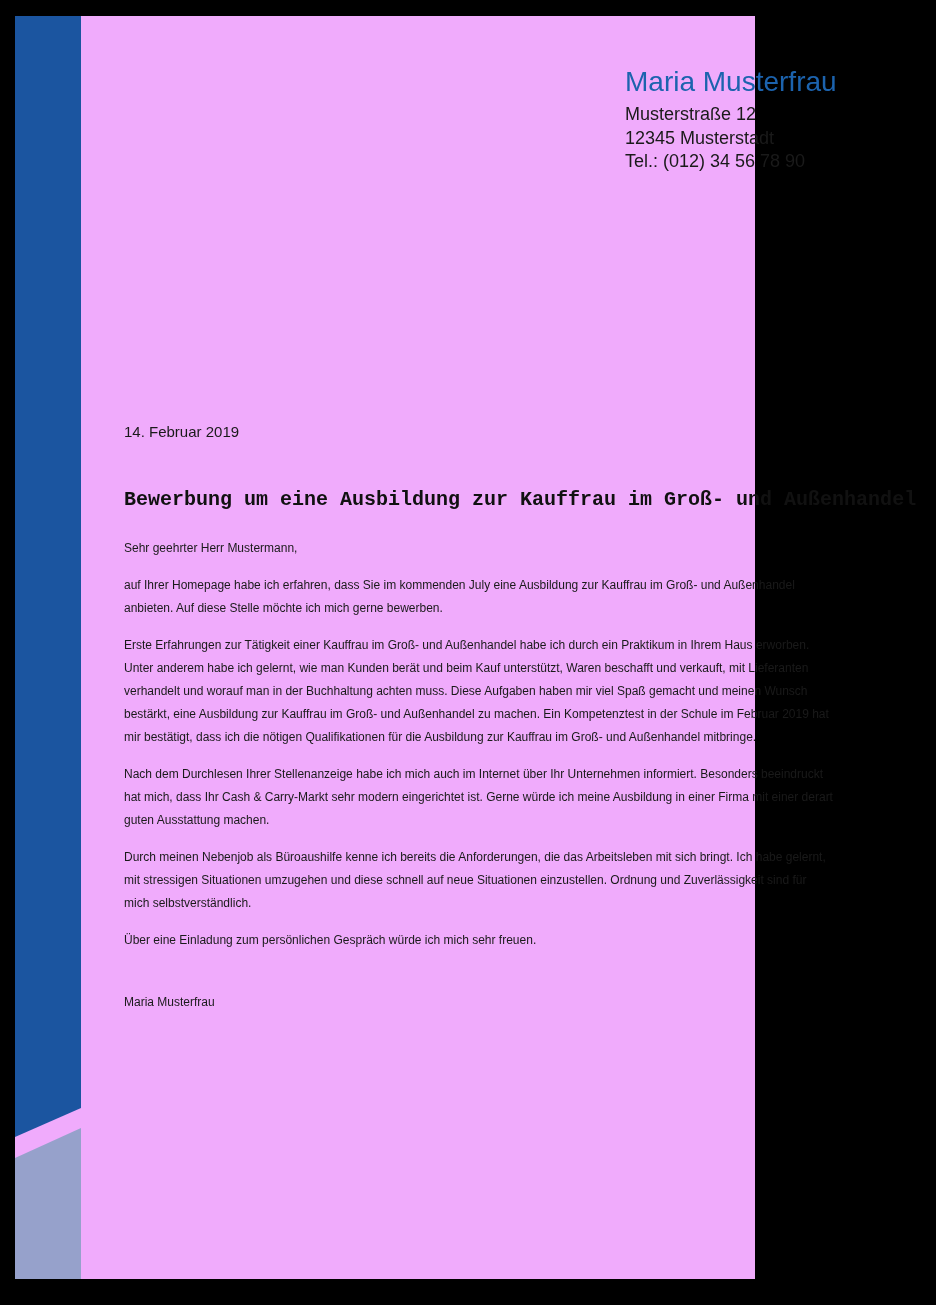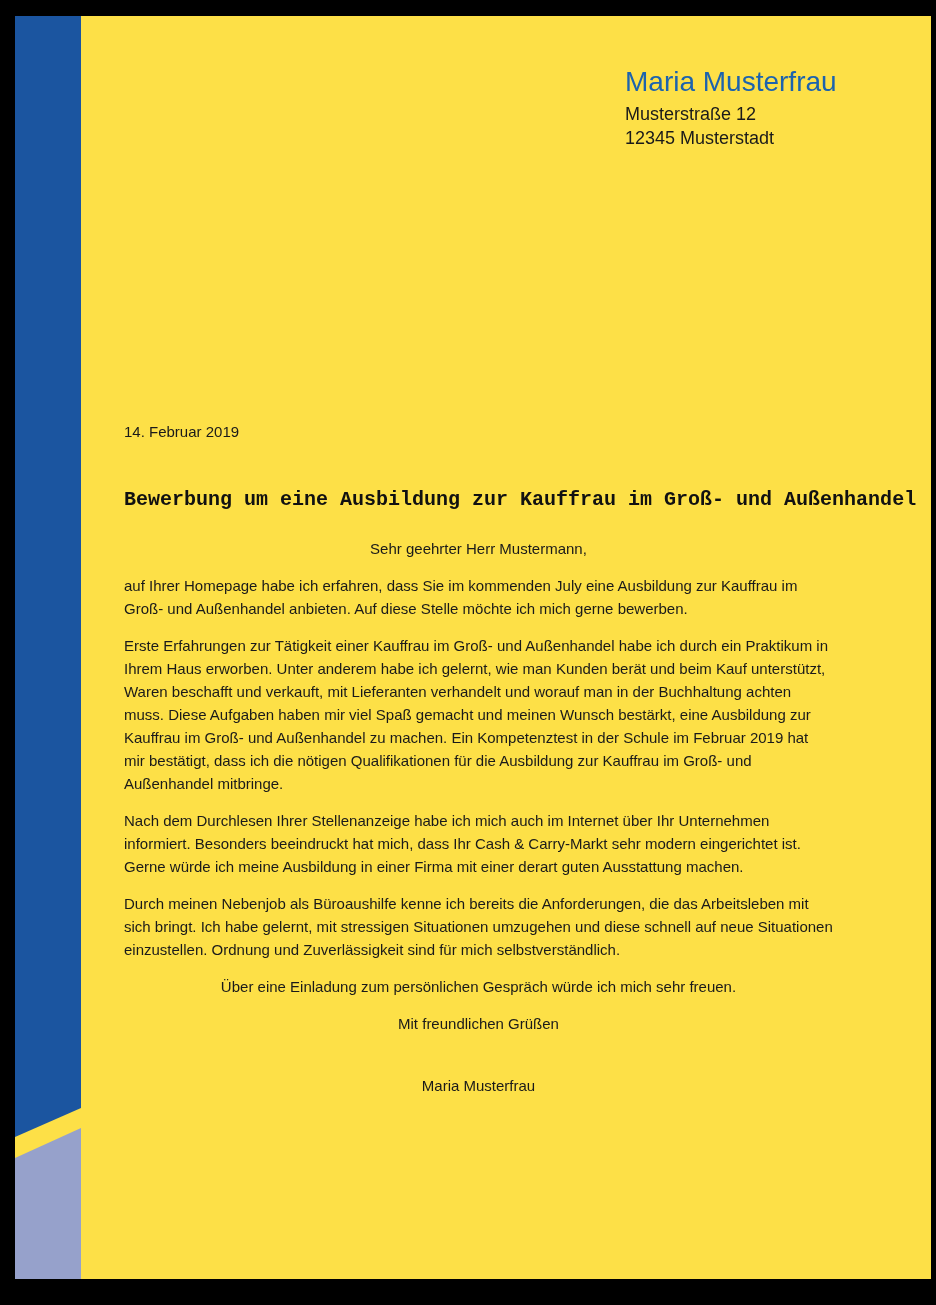--- a/index.html
+++ b/index.html
@@ -11,23 +11,23 @@
     height: 1305px;
     background: #000000;
     position: relative;
     font-family: "Liberation Sans", sans-serif;
     overflow: hidden;
   }
   .page {
     position: absolute;
     left: 15px;
     top: 16px;
-    width: 916px;
+    width: 740px;
     height: 1263px;
-    background: #fde047;
+    background: #f0abfc;
   }
   
   .stripe-dark {
     position: absolute;
     left: 0;
     top: 0;
     width: 66px;
     height: 1121px;
     background: #1b55a0;
     clip-path: polygon(0 0, 100% 0, 100% 1092px, 0 1121px);
@@ -92,24 +92,23 @@
     white-space: nowrap;
     font-family: Liberation Mono, monospace;
   }
   .letter-body {
     position: absolute;
     left: 109px;
     top: 521px;
     width: 709px;
     display: flex;
     flex-direction: column;
-    font-size: 15px;
+    font-size: 12px;
     line-height: 23px;
     color: #1a1a1a;
-    align-items: center;
   }
   .letter-body p {
     margin: 0 0 14px 0;
   }
   .signature-name {
     margin-top: 25px !important;
   }
 </style>
 </head>
 <body>
@@ -117,32 +116,32 @@
 <div class="page">
 
   <div class="stripe-dark"></div>
   <div class="stripe-light"></div>
 
   <div class="sender">
     <div class="sender-name">Maria Musterfrau</div>
     <div class="sender-address">
       <span class="sender-line">Musterstraße 12</span>
       <span class="sender-line">12345 Musterstadt</span>
+      <span class="sender-line">Tel.: (012) 34 56 78 90</span>
     </div>
   </div>
 
 
   <div class="date-line">14. Februar 2019</div>
 
   <div class="subject-line">Bewerbung um eine Ausbildung zur Kauffrau im Groß- und Außenhandel</div>
 
   <div class="letter-body">
     <p>Sehr geehrter Herr Mustermann,</p>
     <p>auf Ihrer Homepage habe ich erfahren, dass Sie im kommenden July eine Ausbildung zur Kauffrau im Groß- und Außenhandel anbieten. Auf diese Stelle möchte ich mich gerne bewerben.</p>
     <p>Erste Erfahrungen zur Tätigkeit einer Kauffrau im Groß- und Außenhandel habe ich durch ein Praktikum in Ihrem Haus erworben. Unter anderem habe ich gelernt, wie man Kunden berät und beim Kauf unterstützt, Waren beschafft und verkauft, mit Lieferanten verhandelt und worauf man in der Buchhaltung achten muss. Diese Aufgaben haben mir viel Spaß gemacht und meinen Wunsch bestärkt, eine Ausbildung zur Kauffrau im Groß- und Außenhandel zu machen. Ein Kompetenztest in der Schule im Februar 2019 hat mir bestätigt, dass ich die nötigen Qualifikationen für die Ausbildung zur Kauffrau im Groß- und Außenhandel mitbringe.</p>
     <p>Nach dem Durchlesen Ihrer Stellenanzeige habe ich mich auch im Internet über Ihr Unternehmen informiert. Besonders beeindruckt hat mich, dass Ihr Cash &amp; Carry-Markt sehr modern eingerichtet ist. Gerne würde ich meine Ausbildung in einer Firma mit einer derart guten Ausstattung machen.</p>
     <p>Durch meinen Nebenjob als Büroaushilfe kenne ich bereits die Anforderungen, die das Arbeitsleben mit sich bringt. Ich habe gelernt, mit stressigen Situationen umzugehen und diese schnell auf neue Situationen einzustellen. Ordnung und Zuverlässigkeit sind für mich selbstverständlich.</p>
     <p>Über eine Einladung zum persönlichen Gespräch würde ich mich sehr freuen.</p>
-    <p>Mit freundlichen Grüßen</p>
     <p class="signature-name">Maria Musterfrau</p>
   </div>
 
 </div>
 
 </body></html>

